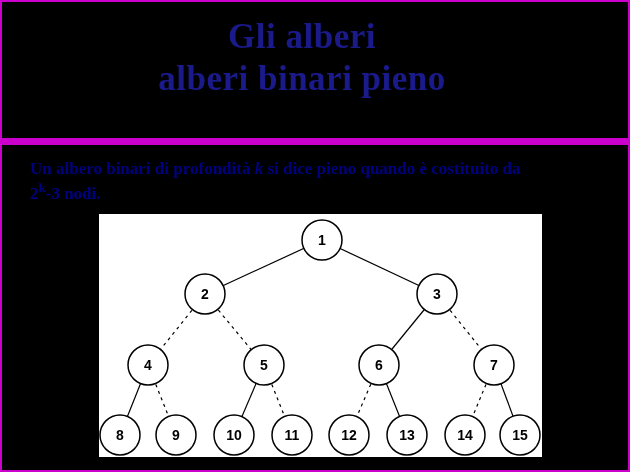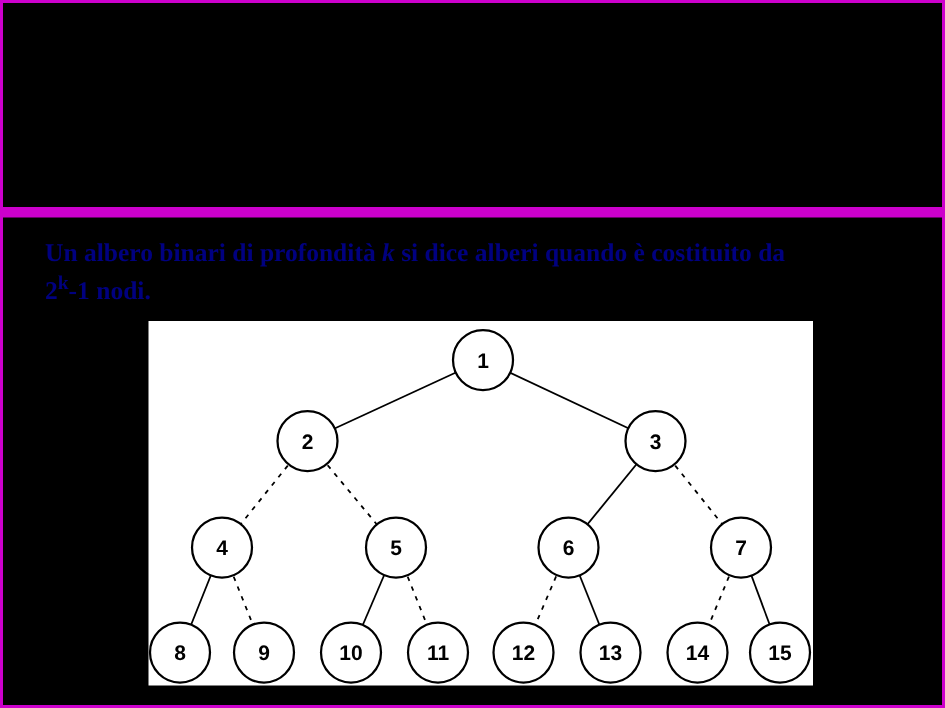--- a/index.html
+++ b/index.html
@@ -84,24 +84,28 @@
     font-size: 14px;
     font-weight: bold;
     fill: #000;
   }
 </style>
 </head>
 <body>
 
 <div class="slide">
 
+  <div class="title-block">
+    <div>Gli alberi</div>
+    <div>alberi binari pieno</div>
+  </div>
 
   <div class="divider"></div>
 
-  <p class="body-text"><span>Un albero binari di profondità </span><span class="it-k">k</span><span> si dice alberi quando è costituito da</span><br><span>2</span><sup>k</sup><span>-1 nodi.</span></p>
+  <p class="body-text"><span>Un albero binari di profondità </span><span class="it-k">k</span><span> si dice pieno quando è costituito da</span><br><span>2</span><sup>k</sup><span>-3 nodi.</span></p>
 
   <div class="figure">
     <svg id="tree-svg" viewBox="0 0 443 243">
         <line x1="223" y1="26" x2="106" y2="80" class="tree-edge"></line>
         <line x1="223" y1="26" x2="338" y2="80" class="tree-edge"></line>
         <line x1="106" y1="80" x2="49" y2="151" class="tree-edge dashed"></line>
         <line x1="106" y1="80" x2="165" y2="151" class="tree-edge dashed"></line>
         <line x1="338" y1="80" x2="280" y2="151" class="tree-edge"></line>
         <line x1="338" y1="80" x2="395" y2="151" class="tree-edge dashed"></line>
         <line x1="49" y1="151" x2="21" y2="221" class="tree-edge"></line>

